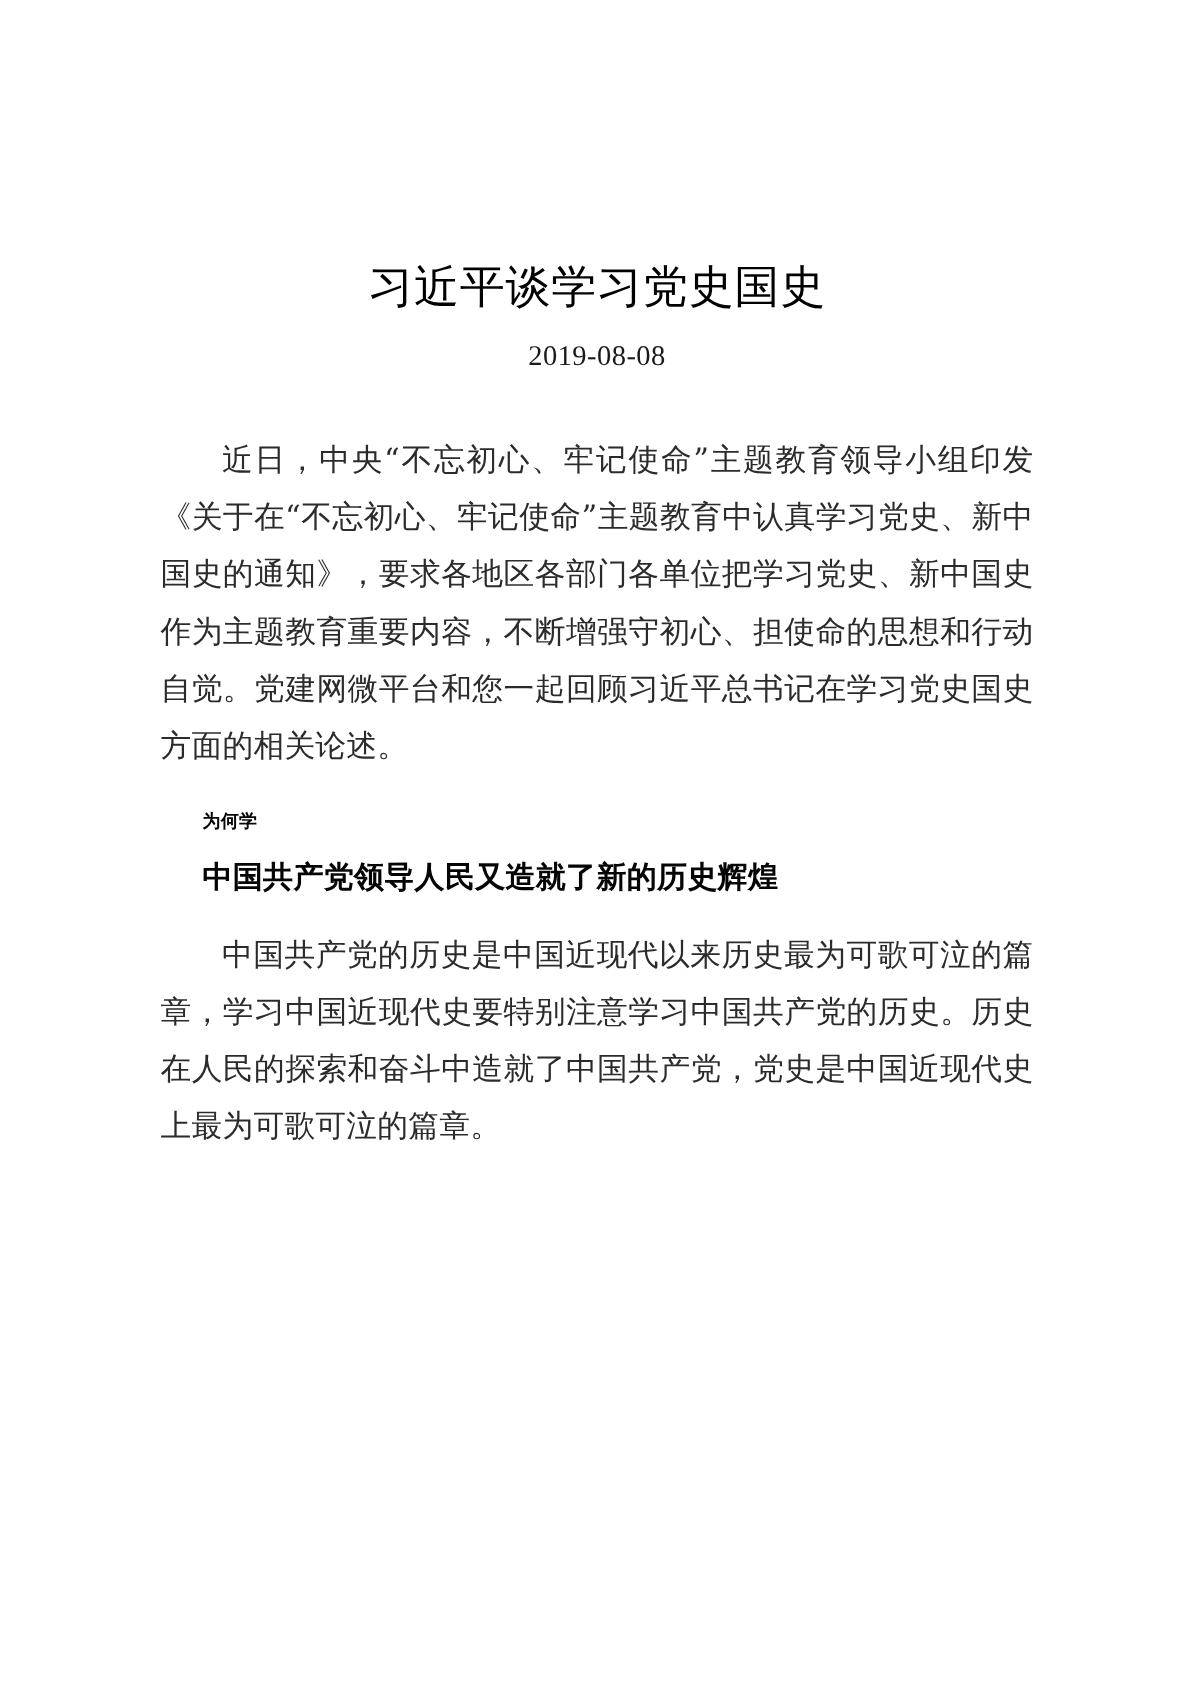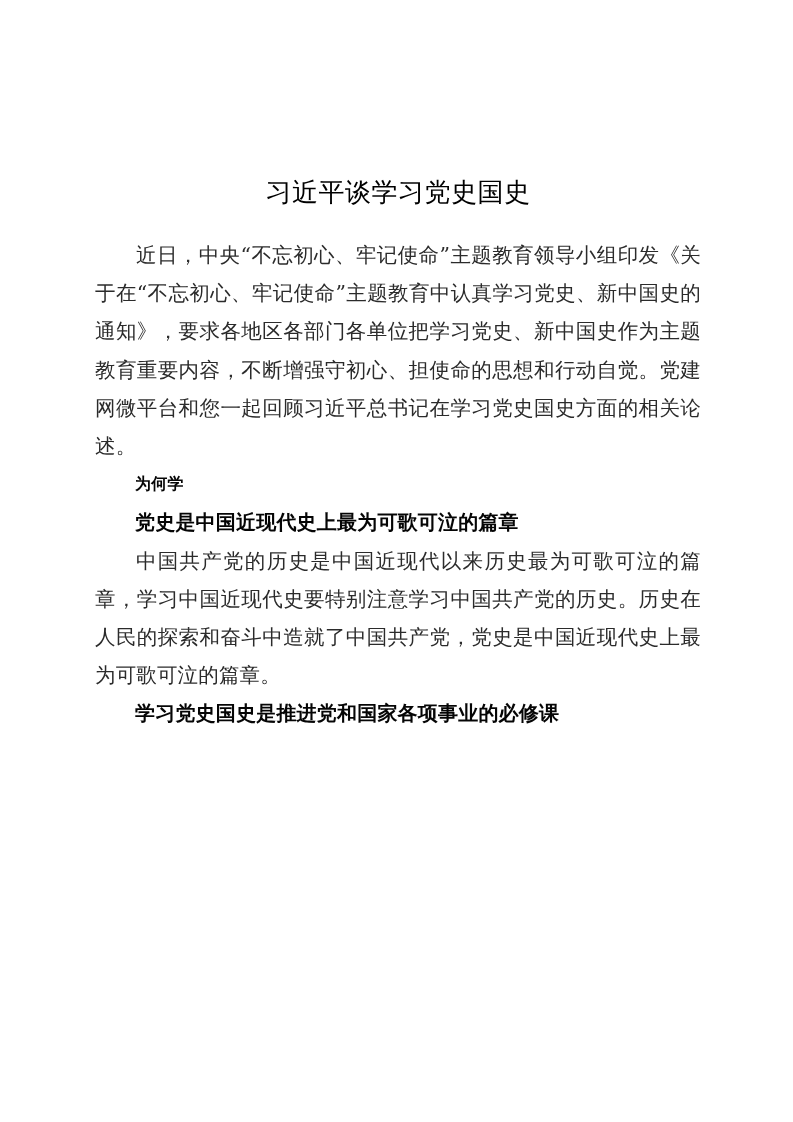--- a/index.html
+++ b/index.html
@@ -27,21 +27,21 @@
     position: absolute;
     left: 95px;
     top: 0;
     width: 606px;
   }
 
   
   .doc-title {
     text-align: center;
     font-family: "DejaVu Serif", "Liberation Serif", serif;
-    font-size: 26px;
+    font-size: 30px;
     line-height: 40px;
     font-weight: 400;
     color: #000000;
     letter-spacing: 0.5px;
     margin: 0;
     padding-top: 172px;
     white-space: nowrap;
   }
 
   .doc-date {
@@ -55,71 +55,71 @@
     padding-top: 13px;
     letter-spacing: 0.3px;
   }
 
   
   .body-block {
     padding-top: 24px;
   }
 
   p.para {
-    margin: 0;
+    margin: 12px;
     font-family: "DejaVu Serif", "Liberation Serif", serif;
     font-size: 20.5px;
     line-height: 38.2px;
     color: #2b2b2b;
     text-align: justify;
     text-justify: inter-ideograph;
     text-indent: 41px;
     letter-spacing: 0.15px;
   }
 
   p.para.cite {
     text-indent: 41px;
   }
 
   
   h2.sub-head,
   h3.sub-head {
     margin: 0;
     font-family: "Liberation Sans", "DejaVu Sans", sans-serif;
     font-weight: 700;
-    font-size: 16px;
+    font-size: 12px;
     line-height: 38.2px;
     color: #050505;
     text-indent: 40px;
     letter-spacing: 0.2px;
     text-align: left;
   }
 
   h3.sub-head {
     font-size: 20px;
   }
 </style>
 </head>
 <body>
 
 <div class="page">
   <div class="content">
 
     <h1 class="doc-title">习近平谈学习党史国史</h1>
 
+    <div class="doc-date">2019-08-08</div>
 
     <div class="body-block">
 
       <p class="para">近日，中央“不忘初心、牢记使命”主题教育领导小组印发《关于在“不忘初心、牢记使命”主题教育中认真学习党史、新中国史的通知》，要求各地区各部门各单位把学习党史、新中国史作为主题教育重要内容，不断增强守初心、担使命的思想和行动自觉。党建网微平台和您一起回顾习近平总书记在学习党史国史方面的相关论述。</p>
 
       <h2 class="sub-head">为何学</h2>
 
-      <h3 class="sub-head">党史是中国近现代史上最为可歌可泣的篇章</h3>
+      <h3 class="sub-head">中国共产党领导人民又造就了新的历史辉煌</h3>
 
       <p class="para">中国共产党的历史是中国近现代以来历史最为可歌可泣的篇章，学习中国近现代史要特别注意学习中国共产党的历史。历史在人民的探索和奋斗中造就了中国共产党，党史是中国近现代史上最为可歌可泣的篇章。</p>
 
 
-      <h3 class="sub-head">学习党史国史是推进党和国家各项事业的必修课</h3>
 
 
     </div>
   </div>
 </div>
 
 </body></html>

